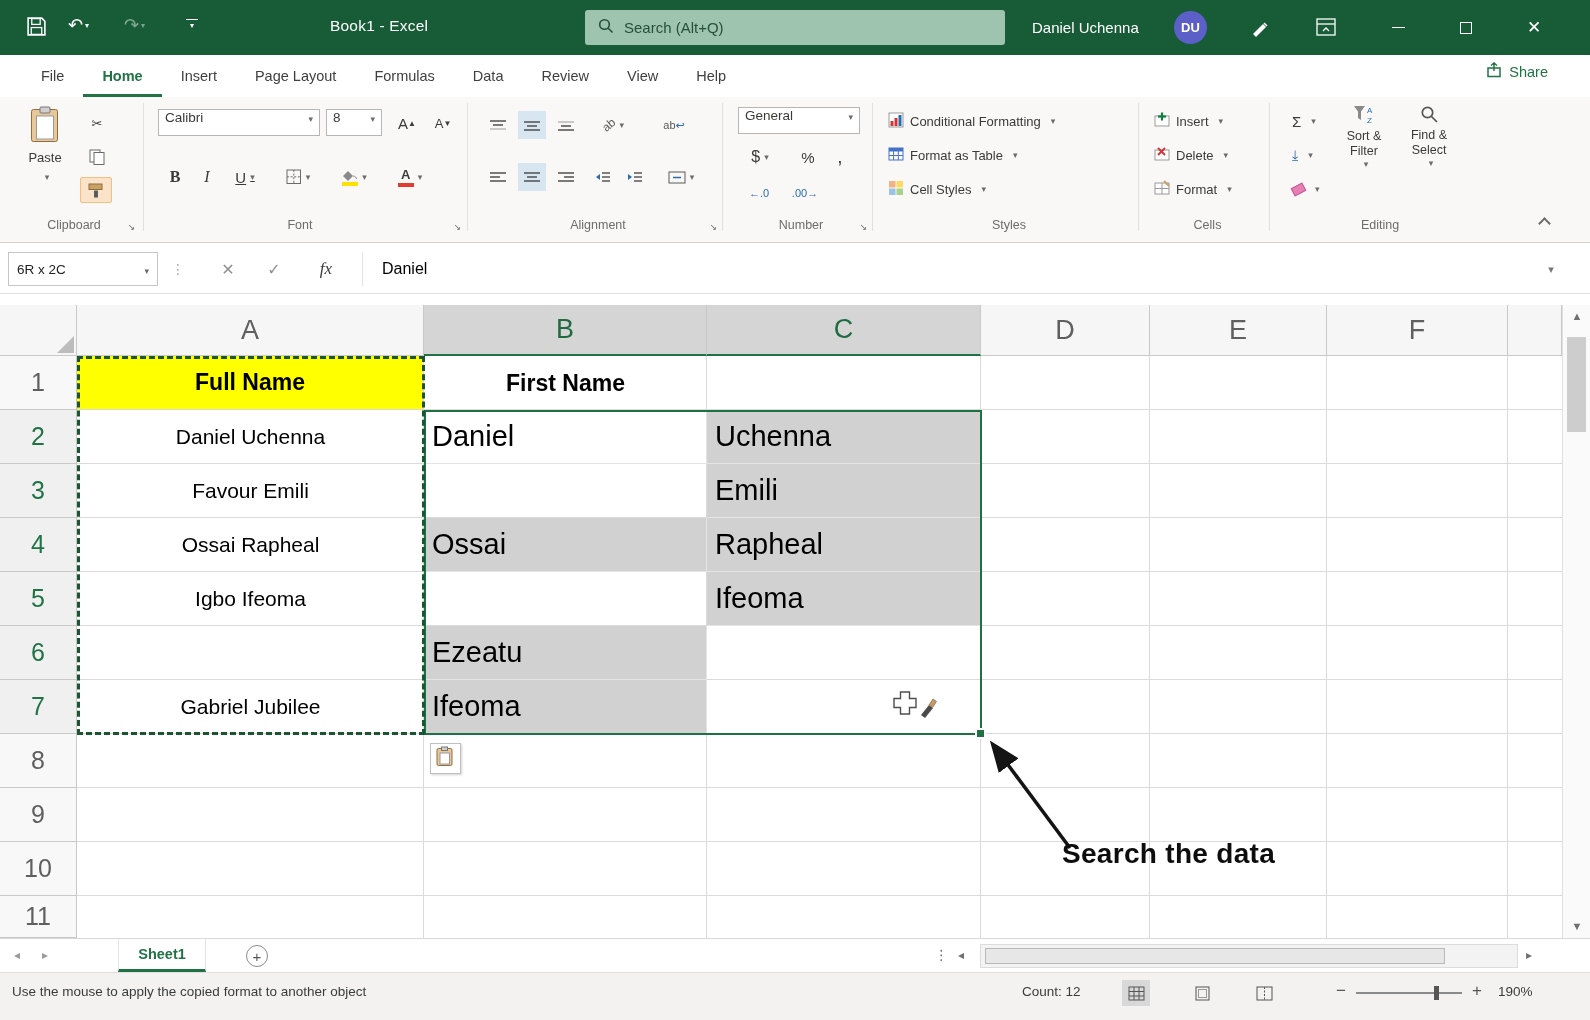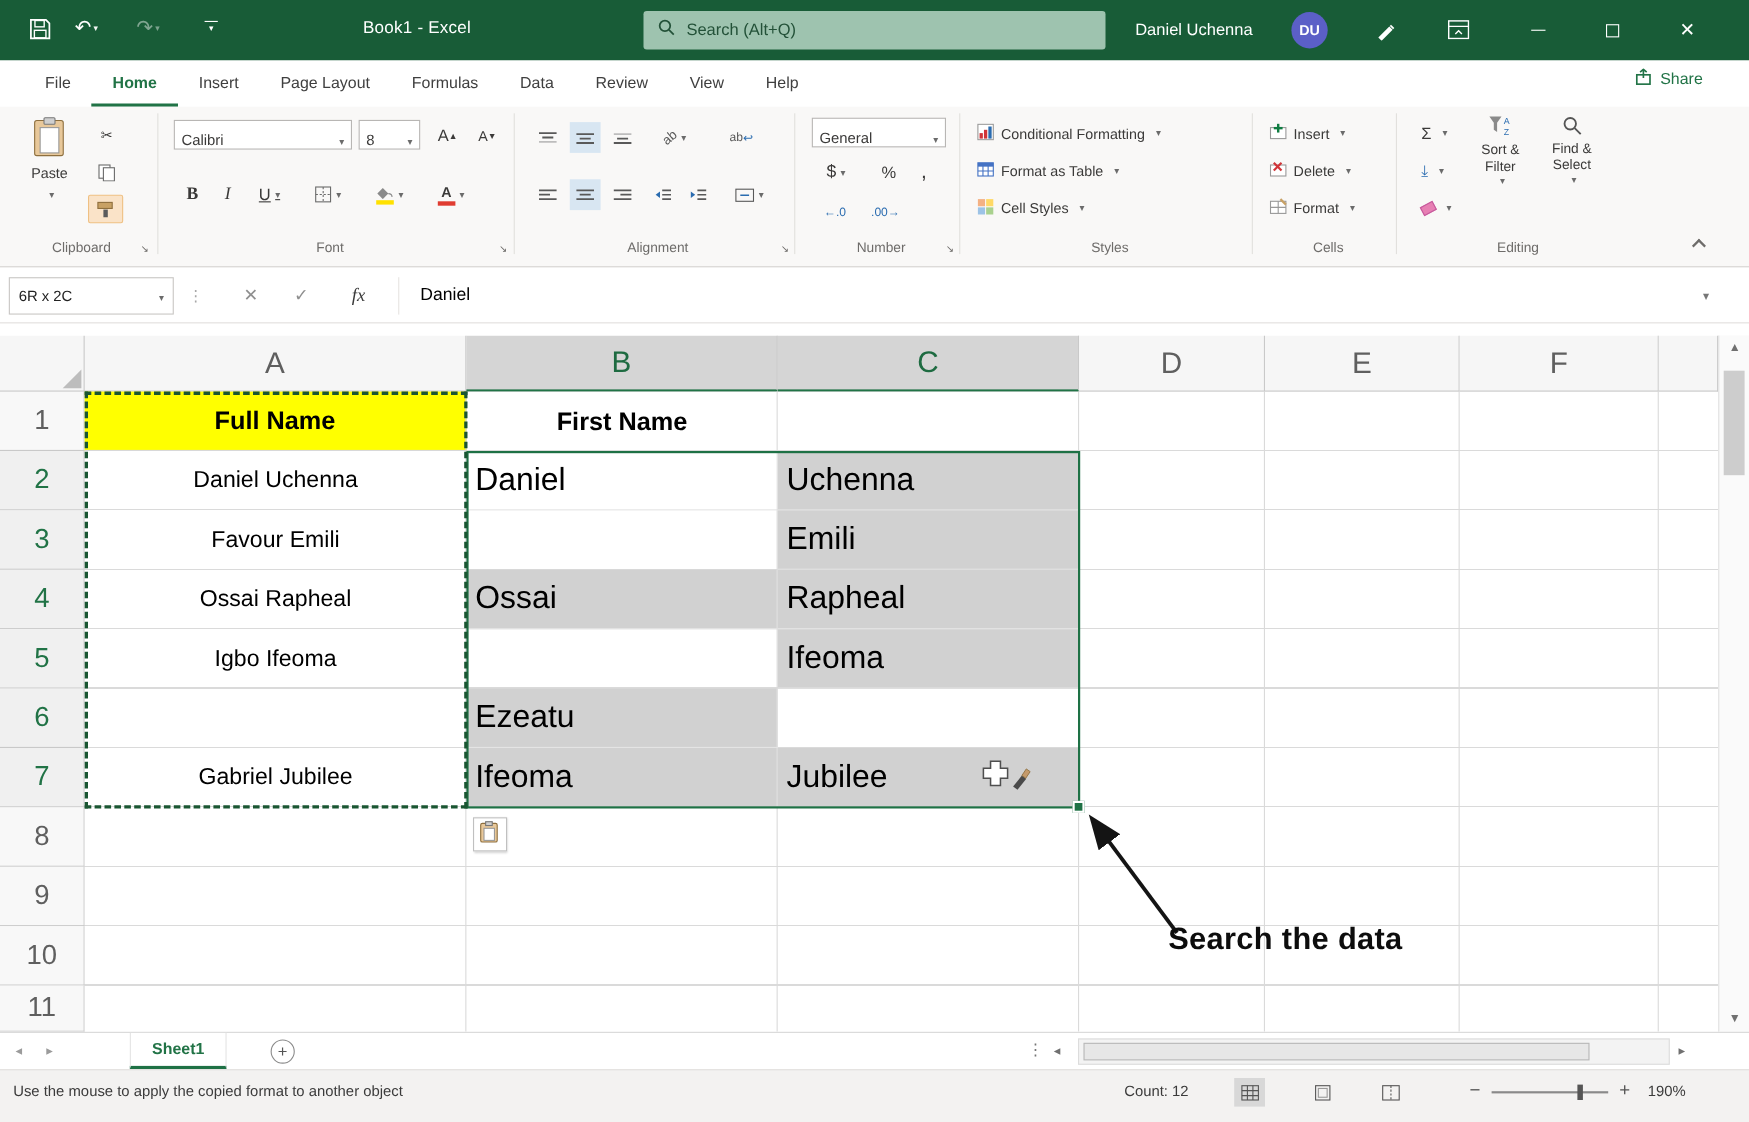--- a/index.html
+++ b/index.html
@@ -25,21 +25,21 @@
   .rtab.active{color:#217346;font-weight:700;box-shadow:inset 0 -3px 0 #217346}
   .sharebtn{position:absolute;right:42px;top:62px;display:flex;align-items:center;gap:7px;color:#217346;font-size:14.5px}
 
   
   .ribbon{position:absolute;left:0;top:97px;width:1590px;height:146px;background:#F9F8F7;border-bottom:1px solid #D6D4D2;font-size:13px;color:#3B3A39}
   .gsep{position:absolute;top:6px;height:128px;width:1px;background:#E2E0DD}
   .glabel{position:absolute;top:121px;font-size:12.5px;color:#6E6C6A;text-align:center}
   .launcher{position:absolute;top:122px;width:15px;height:15px;color:#6E6C6A;font-size:9px;display:flex;align-items:center;justify-content:center;border:1px solid transparent}
   .launcher::before{content:"↘"}
   .rbtn{position:absolute;display:flex;align-items:center;justify-content:center;height:28px;color:#3B3A39;white-space:nowrap}
-  .combo{position:absolute;background:#fff;border:1px solid #B8B6B4;display:flex;align-items:flex-end;padding:0 6px;height:27px;font-size:13.5px}
+  .combo{position:absolute;background:#fff;border:1px solid #B8B6B4;display:flex;align-items:flex-start;padding:0 6px;height:27px;font-size:13.5px}
   .combo .cval{flex:1}
   .dd::after{content:"▾";font-size:9px;color:#6B6B6B;margin-left:4px}
   .paste{position:absolute;left:16px;top:4px;width:58px;height:106px;display:flex;flex-direction:column;align-items:center;padding-top:5px;gap:3px}
   .fp-active{background:#FAE3C8;border:1px solid #EFC083;border-radius:2px}
   .serifb{font-family:"Liberation Serif","DejaVu Serif",serif}
   .rowbtn{position:absolute;display:flex;align-items:center;gap:6px;height:28px;color:#3B3A39;white-space:nowrap}
   .bigbtn{position:absolute;display:flex;flex-direction:column;align-items:center;gap:1px;font-size:12.5px;color:#3B3A39;text-align:center}
   .chev-up{width:9px;height:9px;border-left:2px solid #6E6C6A;border-top:2px solid #6E6C6A;transform:rotate(45deg)}
   .ubar{display:inline-block;width:16px;height:4px;margin-top:1px}
 
@@ -483,21 +483,20 @@
       <div class="acell" style="top:324px">Gabriel Jubilee</div>
 
       <div class="selcell activecell" style="left:347px;top:54px;width:283px">Daniel</div>
       <div class="selcell" style="left:630px;top:54px;width:274px">Uchenna</div>
       <div class="selcell" style="left:630px;top:108px;width:274px">Emili</div>
       <div class="selcell" style="left:347px;top:162px;width:283px">Ossai</div>
       <div class="selcell" style="left:630px;top:162px;width:274px">Rapheal</div>
       <div class="selcell" style="left:630px;top:216px;width:274px">Ifeoma</div>
       <div class="selcell" style="left:347px;top:270px;width:283px">Ezeatu</div>
       <div class="selcell" style="left:347px;top:324px;width:283px">Ifeoma</div>
-      <div class="selcell" style="left:630px;top:324px;width:274px">Jubilee</div>
 
       <div class="selborder"></div>
       <div class="ants"></div>
       <div class="fillhandle"></div>
 
       <div class="pastebox">
         <span>
           <svg width="19" height="21" viewBox="0 0 19 21">
               <rect x="1" y="2.5" width="15" height="17" rx="1.5" fill="#E8C89A" stroke="#8E6F3E"></rect>
               <rect x="5.5" y="1" width="6" height="3.5" fill="#CFCFCF" stroke="#777"></rect>

